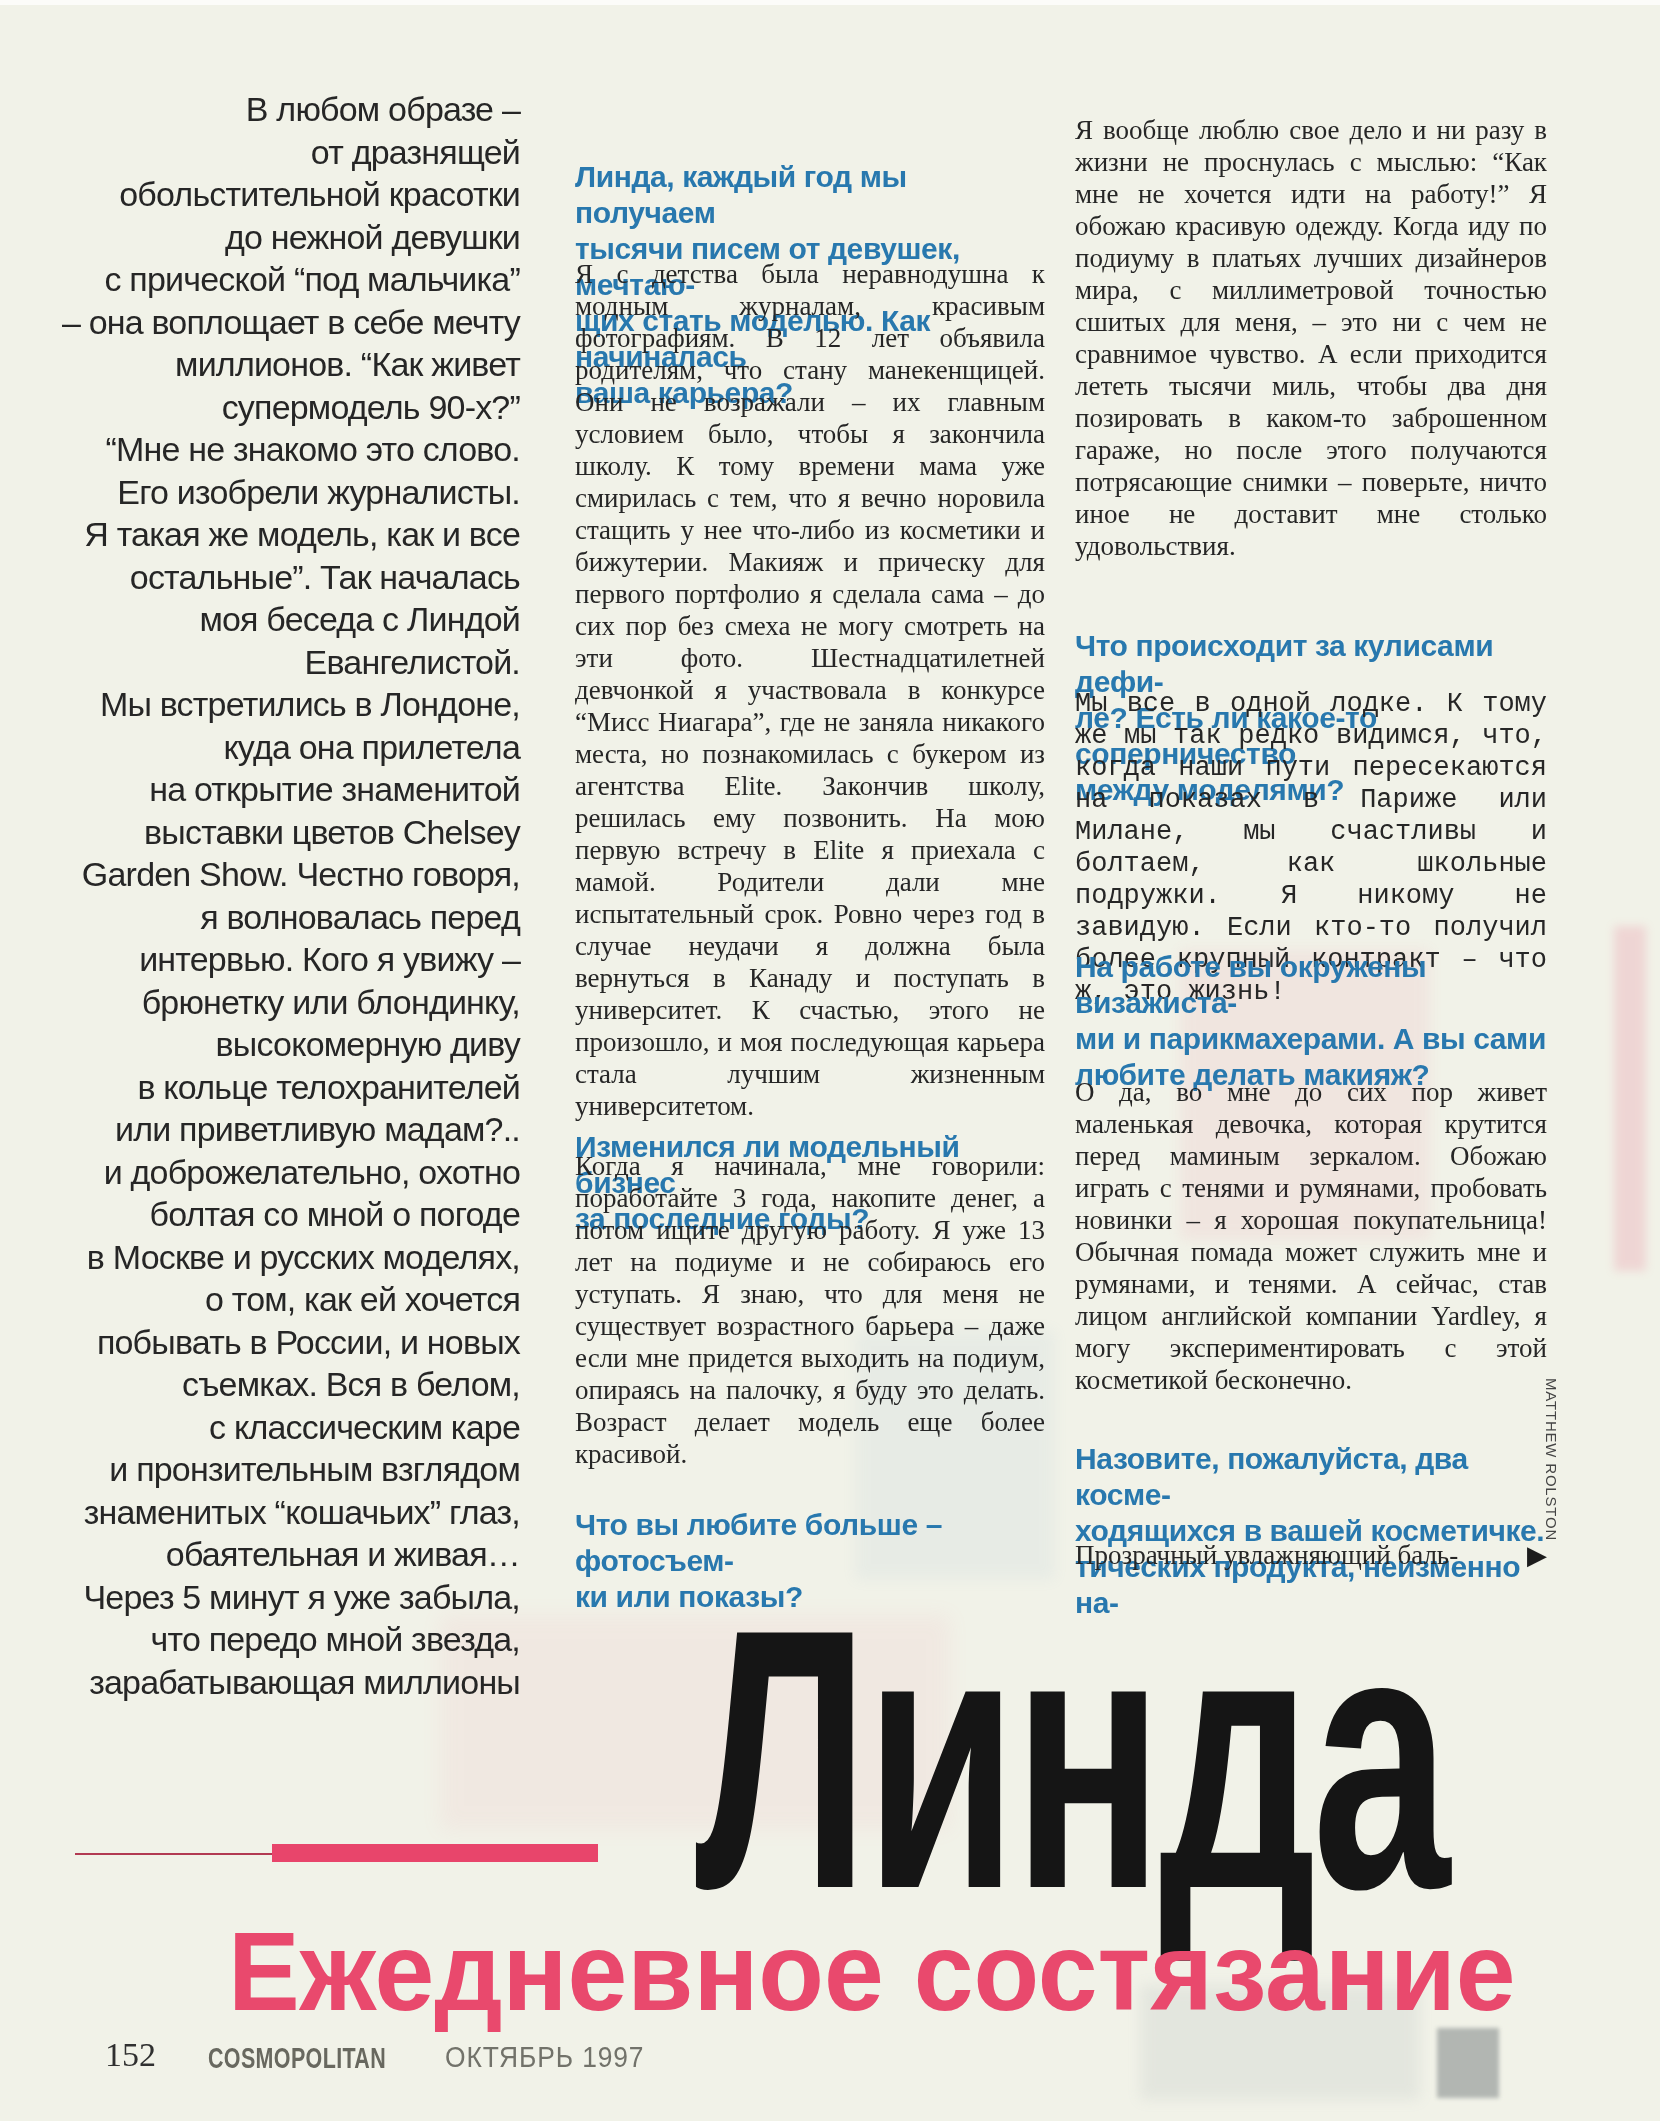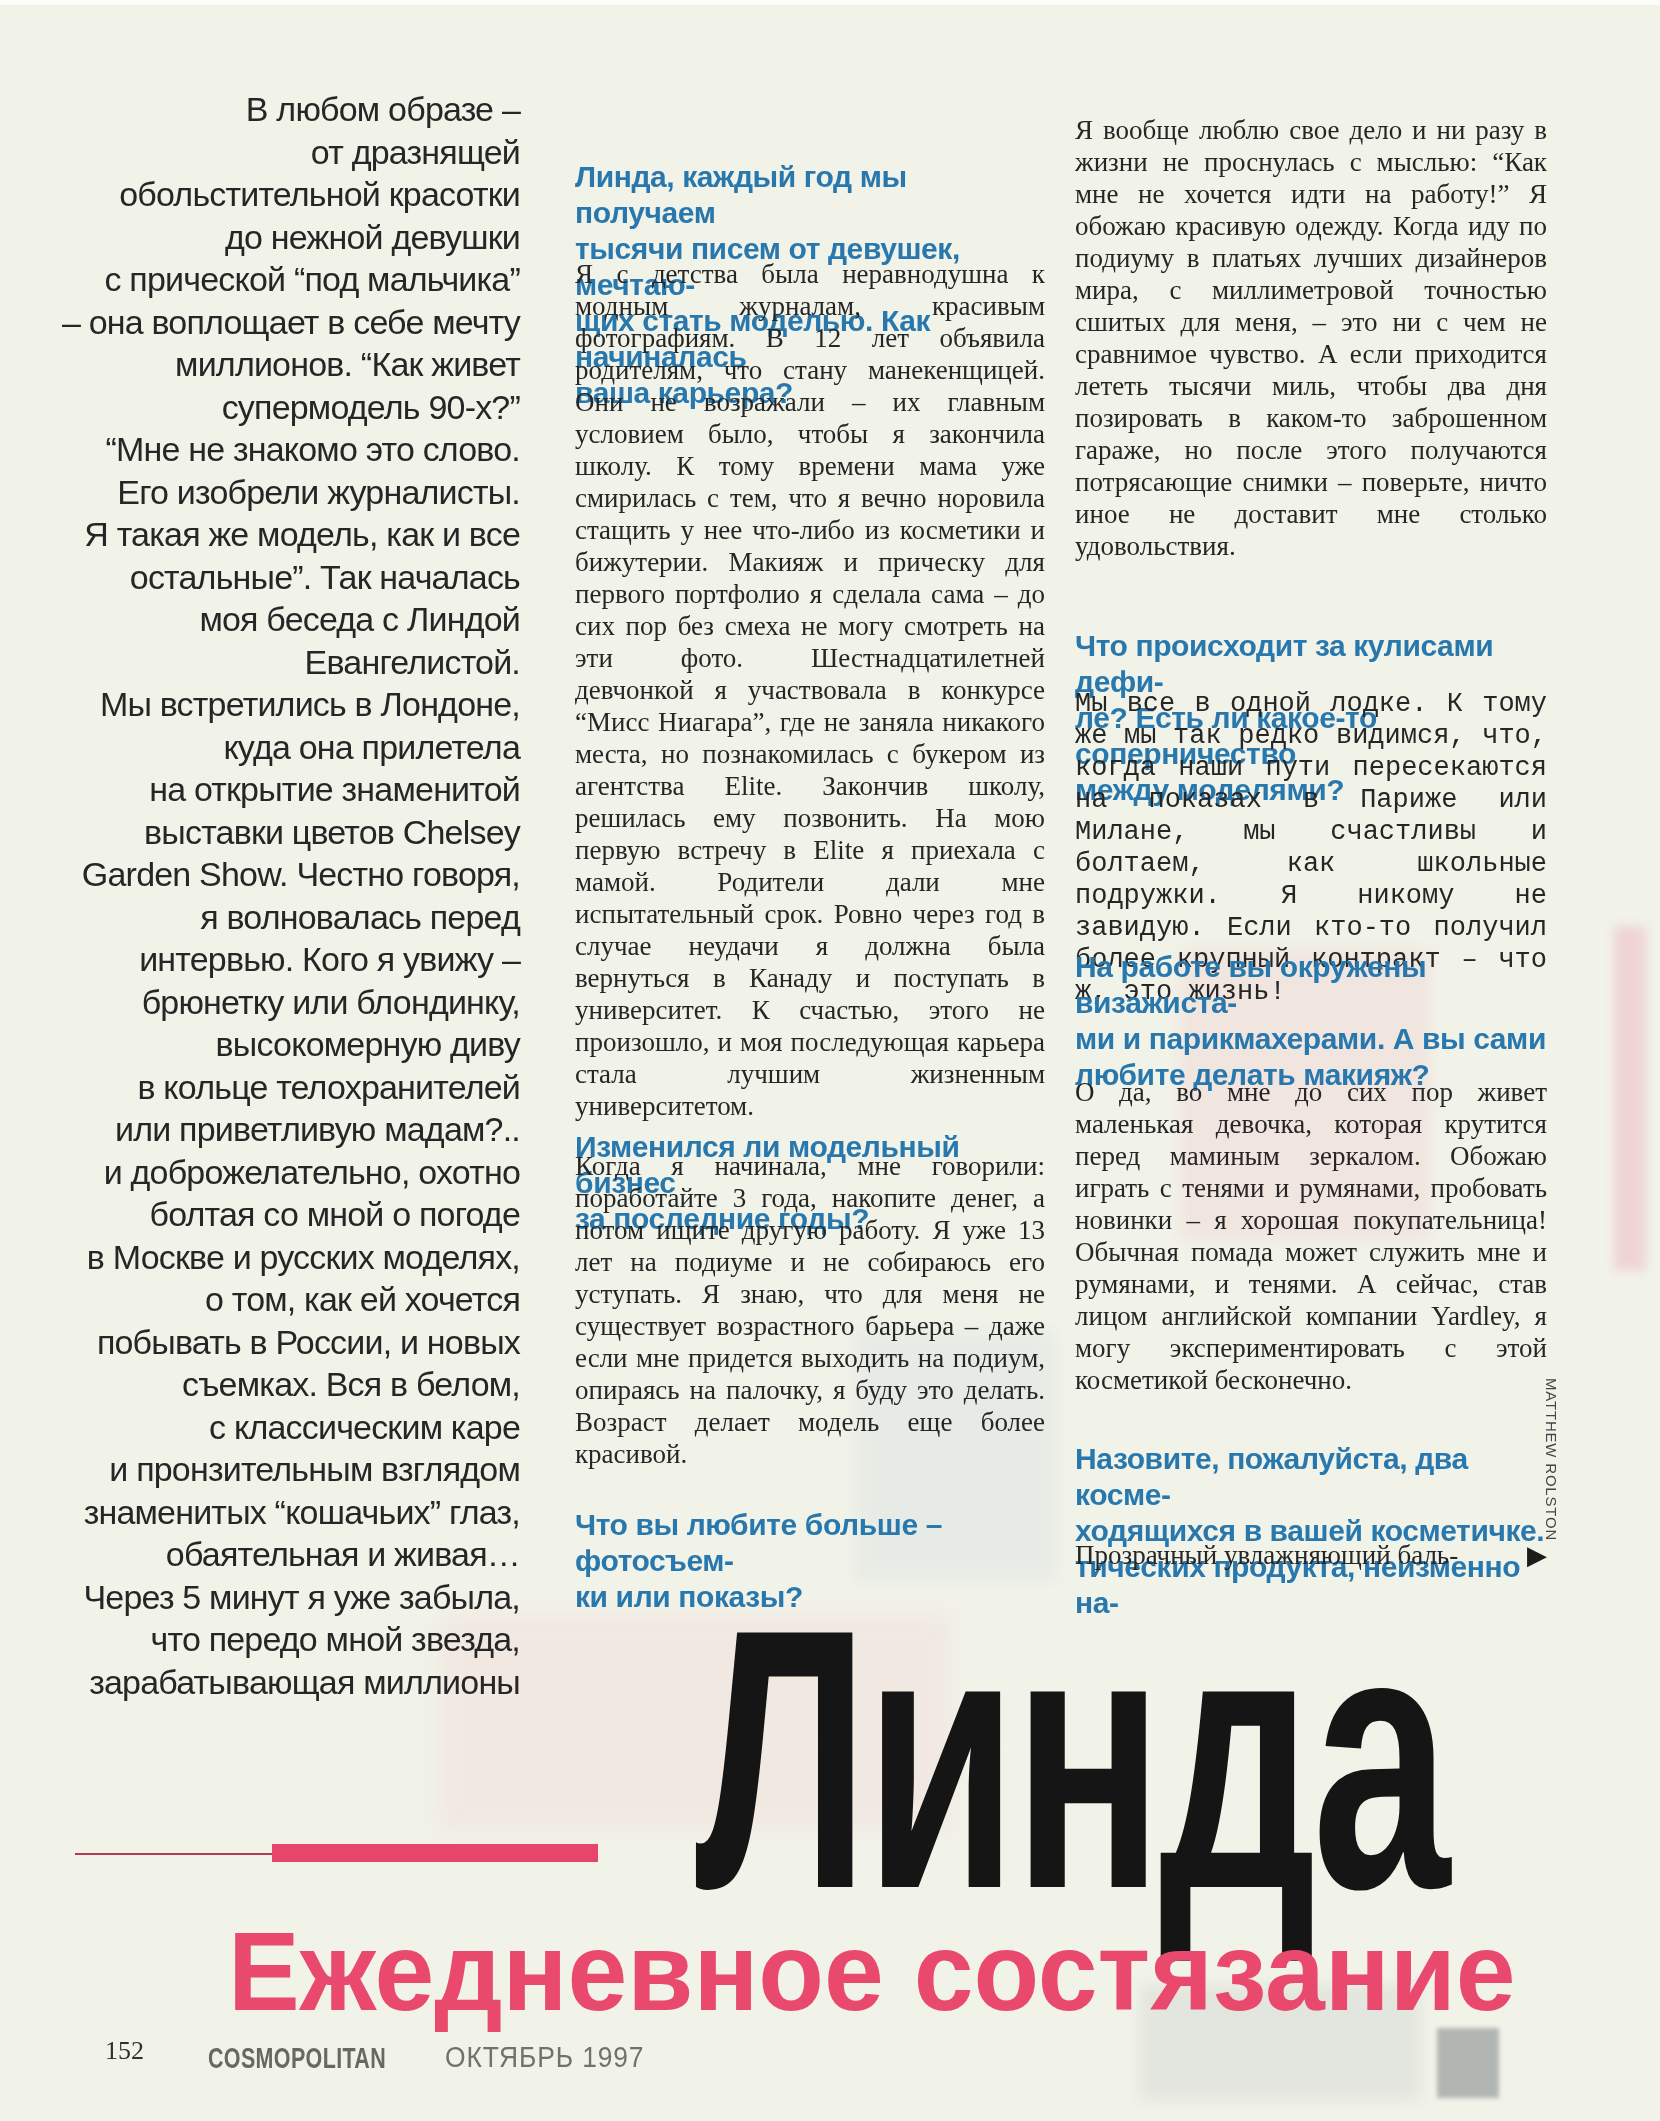--- a/index.html
+++ b/index.html
@@ -78,21 +78,21 @@
     position:absolute;left:228px;top:1916px;
     font-weight:bold;font-size:112px;line-height:1;
     transform:scaleX(0.96);transform-origin:left top;
     color:#e9496d;
     white-space:nowrap;
   }
 
   
   .folio{
     position:absolute;left:105px;top:2036px;
-    font-family:"Liberation Serif",serif;font-size:26px;color:#303030;
+    font-family:"Liberation Serif",serif;font-size:34px;color:#303030;
   }
   .mag{
     position:absolute;left:208px;top:2042px;
     font-weight:bold;font-size:29px;letter-spacing:0.5px;color:#68685f;
     transform:scaleX(0.74);transform-origin:left top;white-space:nowrap;
   }
   .issue{
     position:absolute;left:445px;top:2040px;
     font-size:30px;letter-spacing:1px;color:#72726a;
     transform:scaleX(0.88);transform-origin:left top;white-space:nowrap;

